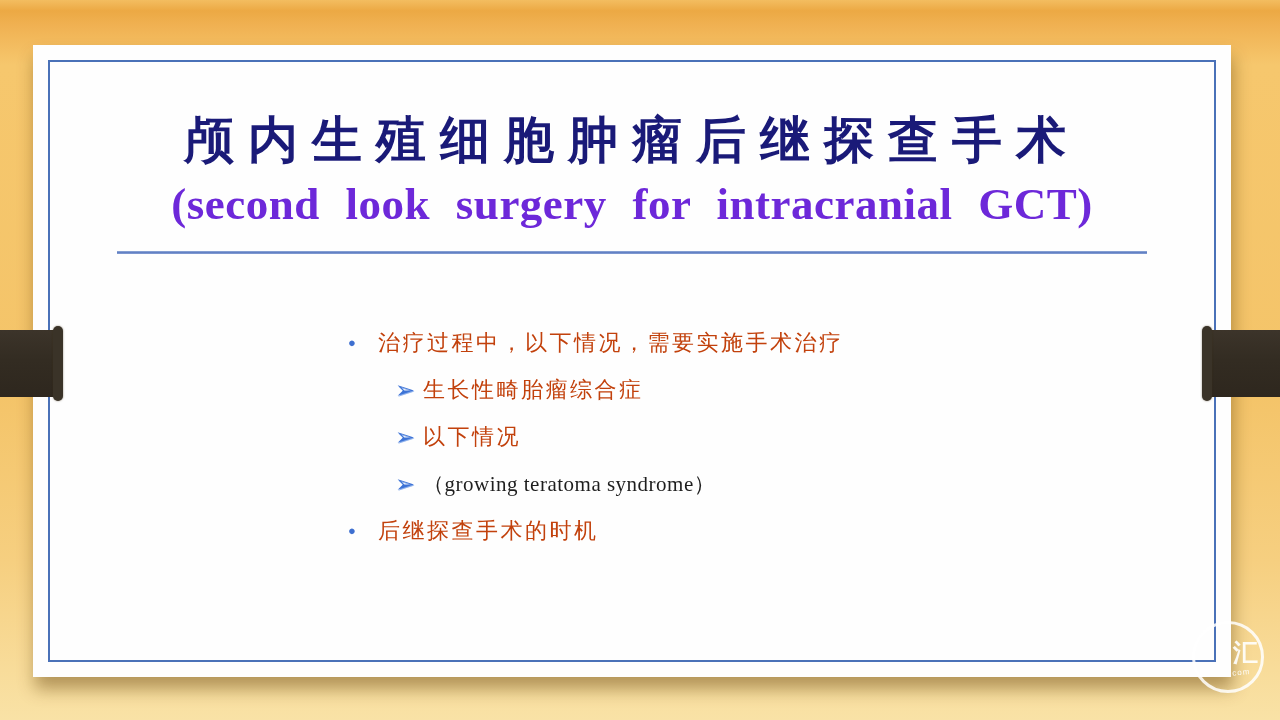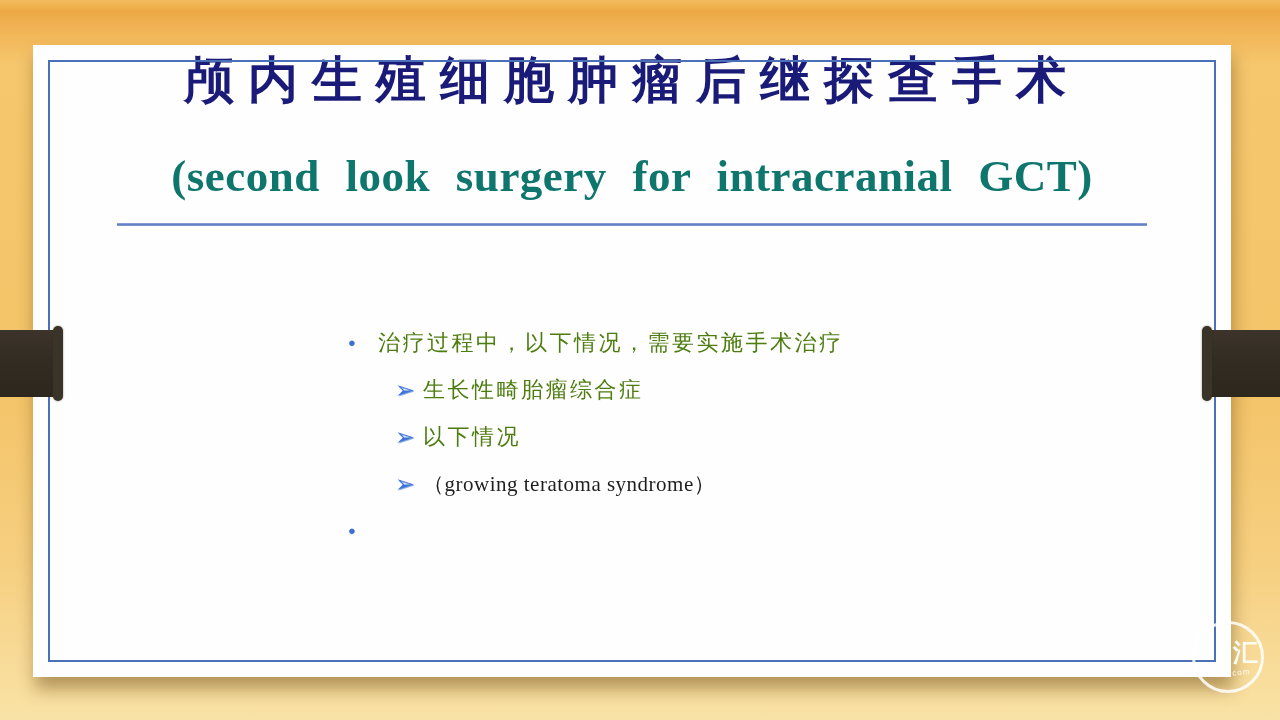--- a/index.html
+++ b/index.html
@@ -22,38 +22,37 @@
     z-index: 2;
   }
   .slide-border {
     position: absolute;
     left: 15px; top: 15px; right: 15px; bottom: 15px;
     border: 2px solid #4a71b8;
     pointer-events: none;
   }
 
   
-  .title-block { text-align: center; }
+  .title-block { padding-top: 60px; text-align: center; }
   .title-zh {
     font-family: "DejaVu Serif", "Liberation Serif", serif;
     font-weight: bold;
     font-size: 50px;
     line-height: 70px;
     letter-spacing: 14px;
     color: #1a1a78;
   }
   .title-en {
     font-family: "Liberation Serif", serif;
     font-weight: bold;
     font-size: 45px;
     line-height: 58px;
     letter-spacing: 0.5px;
     word-spacing: 14px;
-    color: #0f766e;
-    margin-top: 32px;
+    color: #6d28d9;
   }
   .title-rule {
     width: 1030px;
     height: 3px;
     margin: 18px auto 0 auto;
     background: linear-gradient(180deg, #95add9 0%, #5d7cc2 55%, #8fa6d6 100%);
   }
 
   
   .content {
@@ -73,21 +72,21 @@
   }
   .arrow-marker {
     width: 28px;
     font-size: 24px;
     color: #3d73d6;
     line-height: 26px;
     text-shadow: 0.5px 0.5px 0 #8fb2ec;
   }
   .zh-text {
     font-size: 22px;
-    color: #4d7c0f;
+    color: #c2410c;
     letter-spacing: 2.5px;
   }
   .en-text {
     font-family: "Liberation Serif", serif;
     font-size: 21px;
     color: #1e1e1e;
     letter-spacing: 0.5px;
   }
 
   
@@ -165,20 +164,21 @@
       <span class="zh-text">以下情况</span>
     </div>
 
     <div class="row sub">
       <span class="arrow-marker">➢</span>
       <span class="en-text">（growing teratoma syndrome）</span>
     </div>
 
     <div class="row">
       <span class="dot-marker">●</span>
+      <span class="zh-text">后继探查手术的时机</span>
     </div>
 
   </div>
 </div>
 
 <div class="bracket bracket-left"></div>
 <div class="bracket-cap cap-left"></div>
 <div class="bracket bracket-right"></div>
 <div class="bracket-cap cap-right"></div>
 

